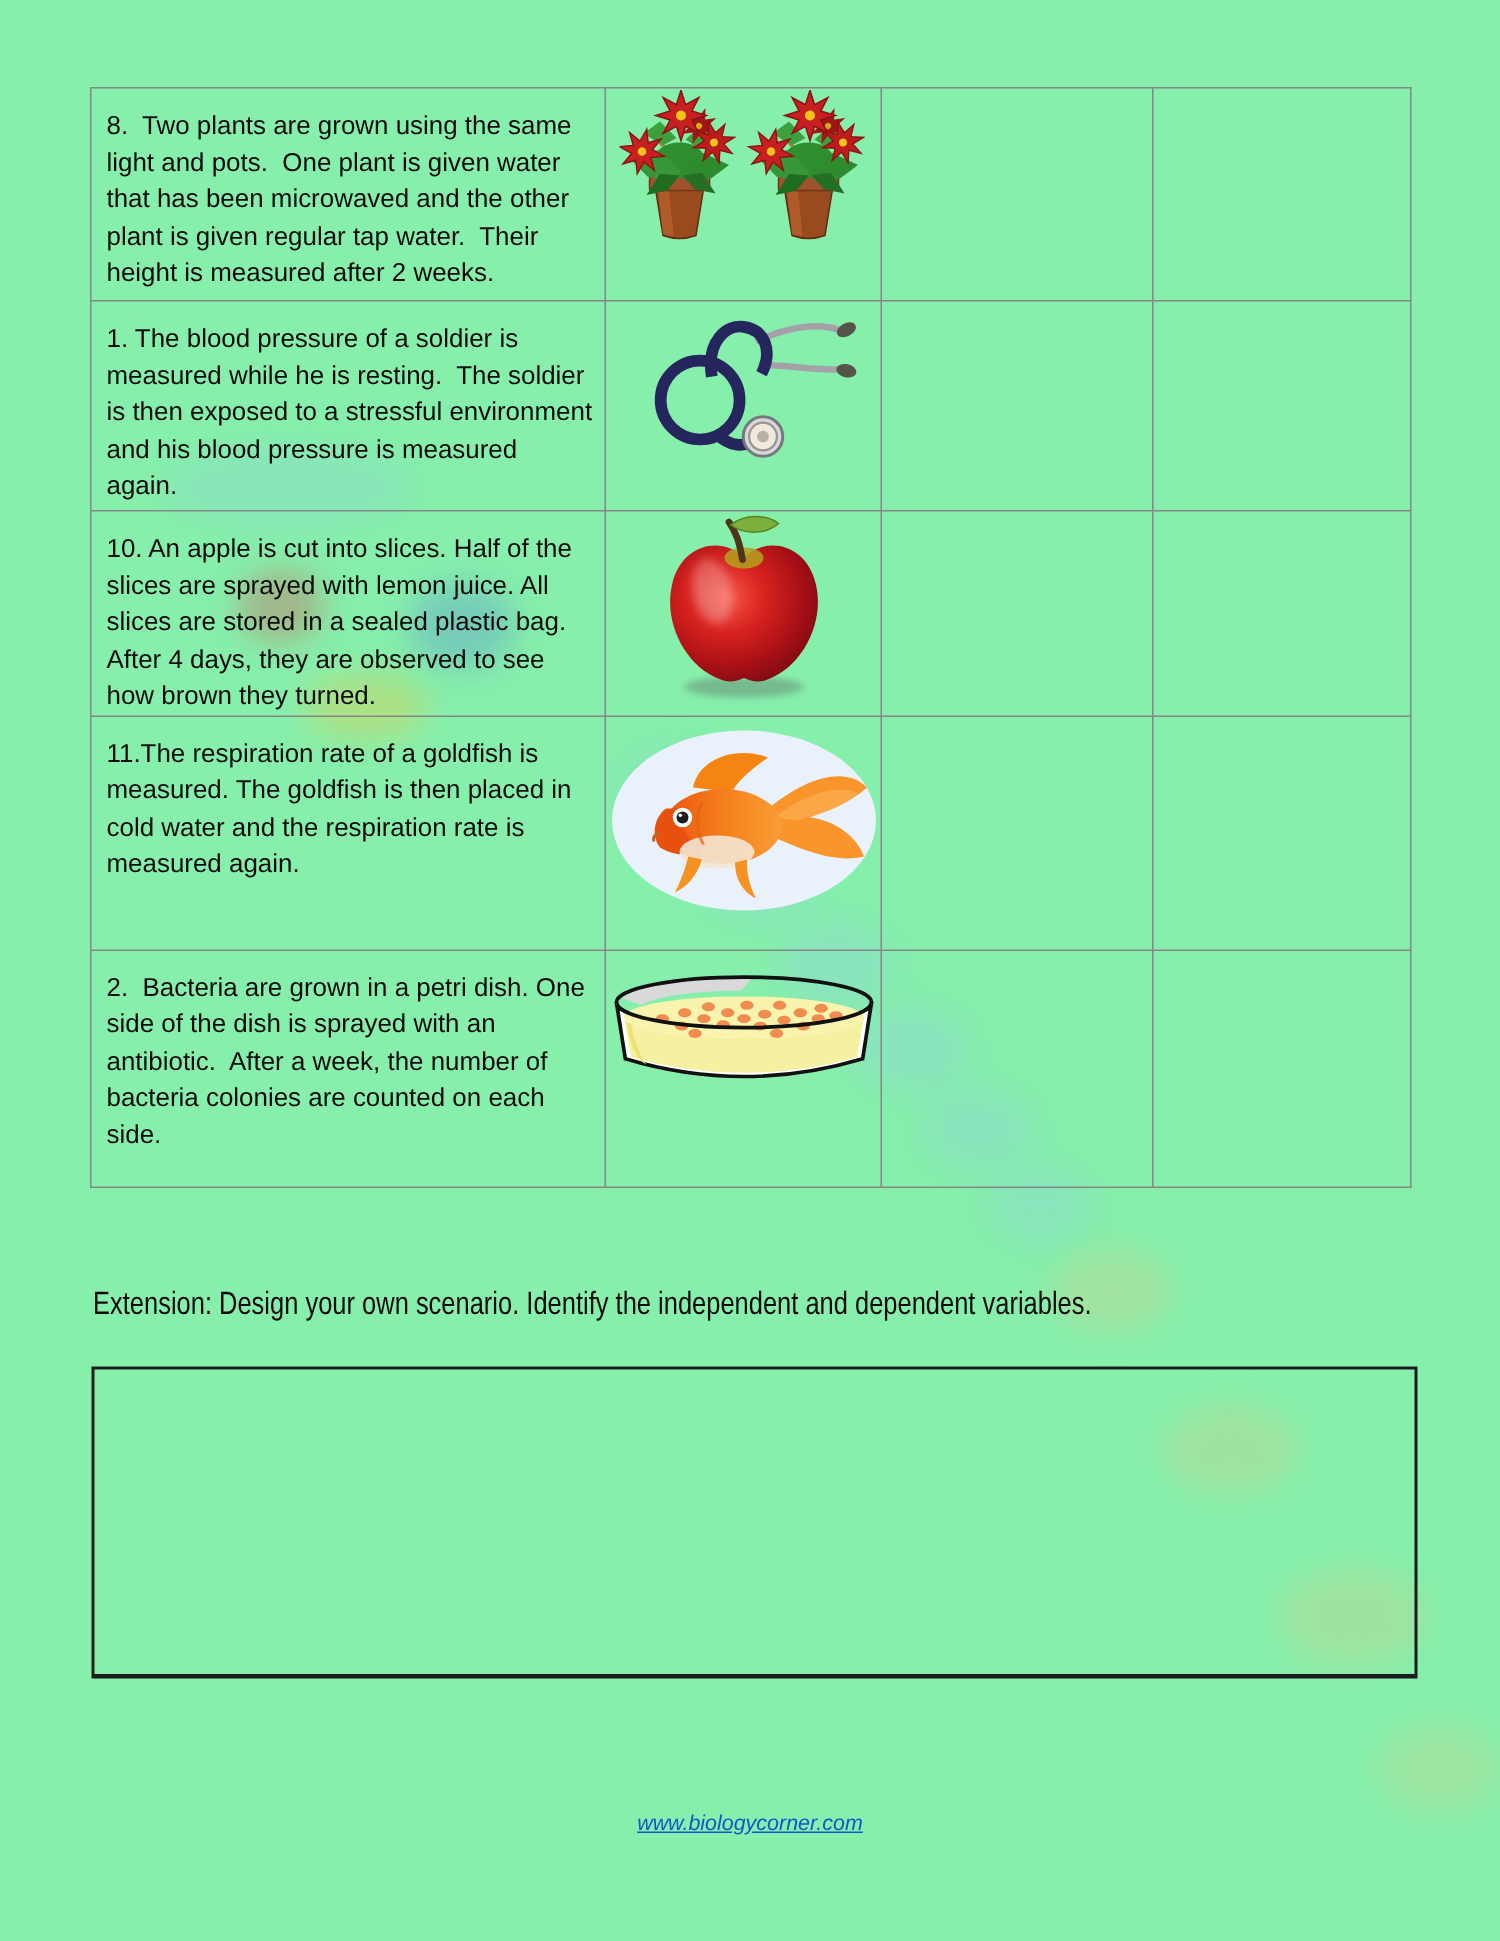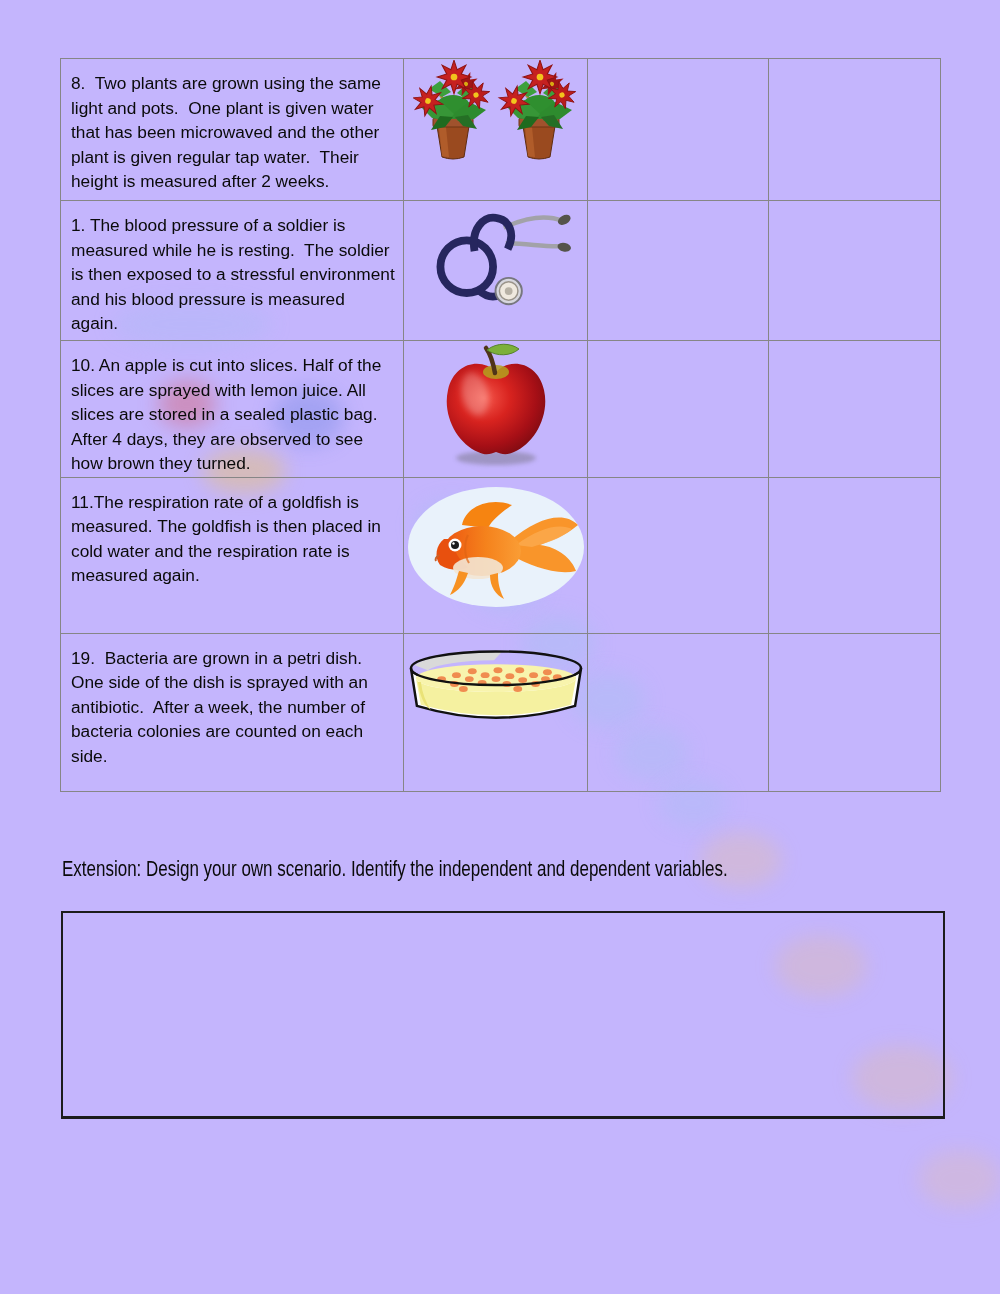--- a/index.html
+++ b/index.html
@@ -1,16 +1,16 @@
 <!DOCTYPE html>
 <html><head>
 <meta charset="utf-8">
 <style>
   html,body{margin:0;padding:0;background:#ffffff;}
-  .page{position:relative;width:1000px;height:1294px;background:#c4b5fd;overflow:hidden;
+  .page{position:relative;width:1000px;height:1294px;background:#86efac;overflow:hidden;
         font-family:"Liberation Sans",sans-serif;color:#000;}
   
   .wm{position:absolute;border-radius:50%;filter:blur(10px);pointer-events:none;}
   
   table.scenarios{position:absolute;left:60px;top:58px;width:880px;border-collapse:collapse;
         table-layout:fixed;}
   table.scenarios td{border:1px solid #868686;vertical-align:top;background:transparent;}
   td.c-text div{padding:11px 6px 0 9px;font-size:17.3px;line-height:24.5px;white-space:pre-wrap;color:#0a0a0a;}
   td.c-img{vertical-align:middle;text-align:center;}
   td.c-img svg{vertical-align:middle;}
@@ -175,21 +175,21 @@
           <path d="M33,76 C30,78 29,80 30,82" stroke="#c8622a" stroke-width="2" fill="none"></path>
           <path d="M62,56 C58,64 58,76 63,84" stroke="#e06414" stroke-width="2" fill="none" opacity="0.7"></path>
         </svg>
       </td>
       <td class="c-blank"></td>
       <td class="c-blank"></td>
     </tr>
 
     <tr style="height:158px;">
       <td class="c-text">
-            <div>19.  Bacteria are grown in a petri dish. One side of the dish is sprayed with an antibiotic.  After a week, the number of bacteria colonies are counted on each side.</div>
+            <div>2.  Bacteria are grown in a petri dish. One side of the dish is sprayed with an antibiotic.  After a week, the number of bacteria colonies are counted on each side.</div>
           </td>
       <td class="c-img" style="vertical-align:top;padding-top:14px;">
         <svg width="178" height="82" viewBox="0 0 180 82" role="img" aria-label="petri-dish-with-bacteria-colonies">
           <path d="M4,20 L10,58 Q90,82 170,58 L176,20 A86,17 0 0 1 4,20 Z" fill="#ffffff" stroke="#111111" stroke-width="2.5"></path>
           <path d="M9,30 L14,57 Q90,78 166,57 L171,30 A81,14 0 0 1 9,30 Z" fill="#f5f1a0"></path>
           <ellipse cx="90" cy="30" rx="81" ry="14" fill="#f8f4ad"></ellipse>
           <path d="M11,34 Q14,56 24,62 Q16,50 14,34 Z" fill="#eae277"></path>
           <g fill="#f08c50">
             <ellipse cx="35" cy="31" rx="4.5" ry="3"></ellipse>
                 <ellipse cx="50" cy="27" rx="4.5" ry="3"></ellipse>
@@ -219,14 +219,17 @@
       <td class="c-blank"></td>
       <td class="c-blank"></td>
     </tr>
   </tbody>
     </table>
 
   <p class="extension">Extension:  Design your own scenario.  Identify the independent and dependent variables.</p>
 
   <div class="ext-box"></div>
 
+  <div class="footer">
+    <a href="#" style="color:#1256cc;">www.biologycorner.com</a>
+  </div>
 
 </div>
 
 </body></html>

